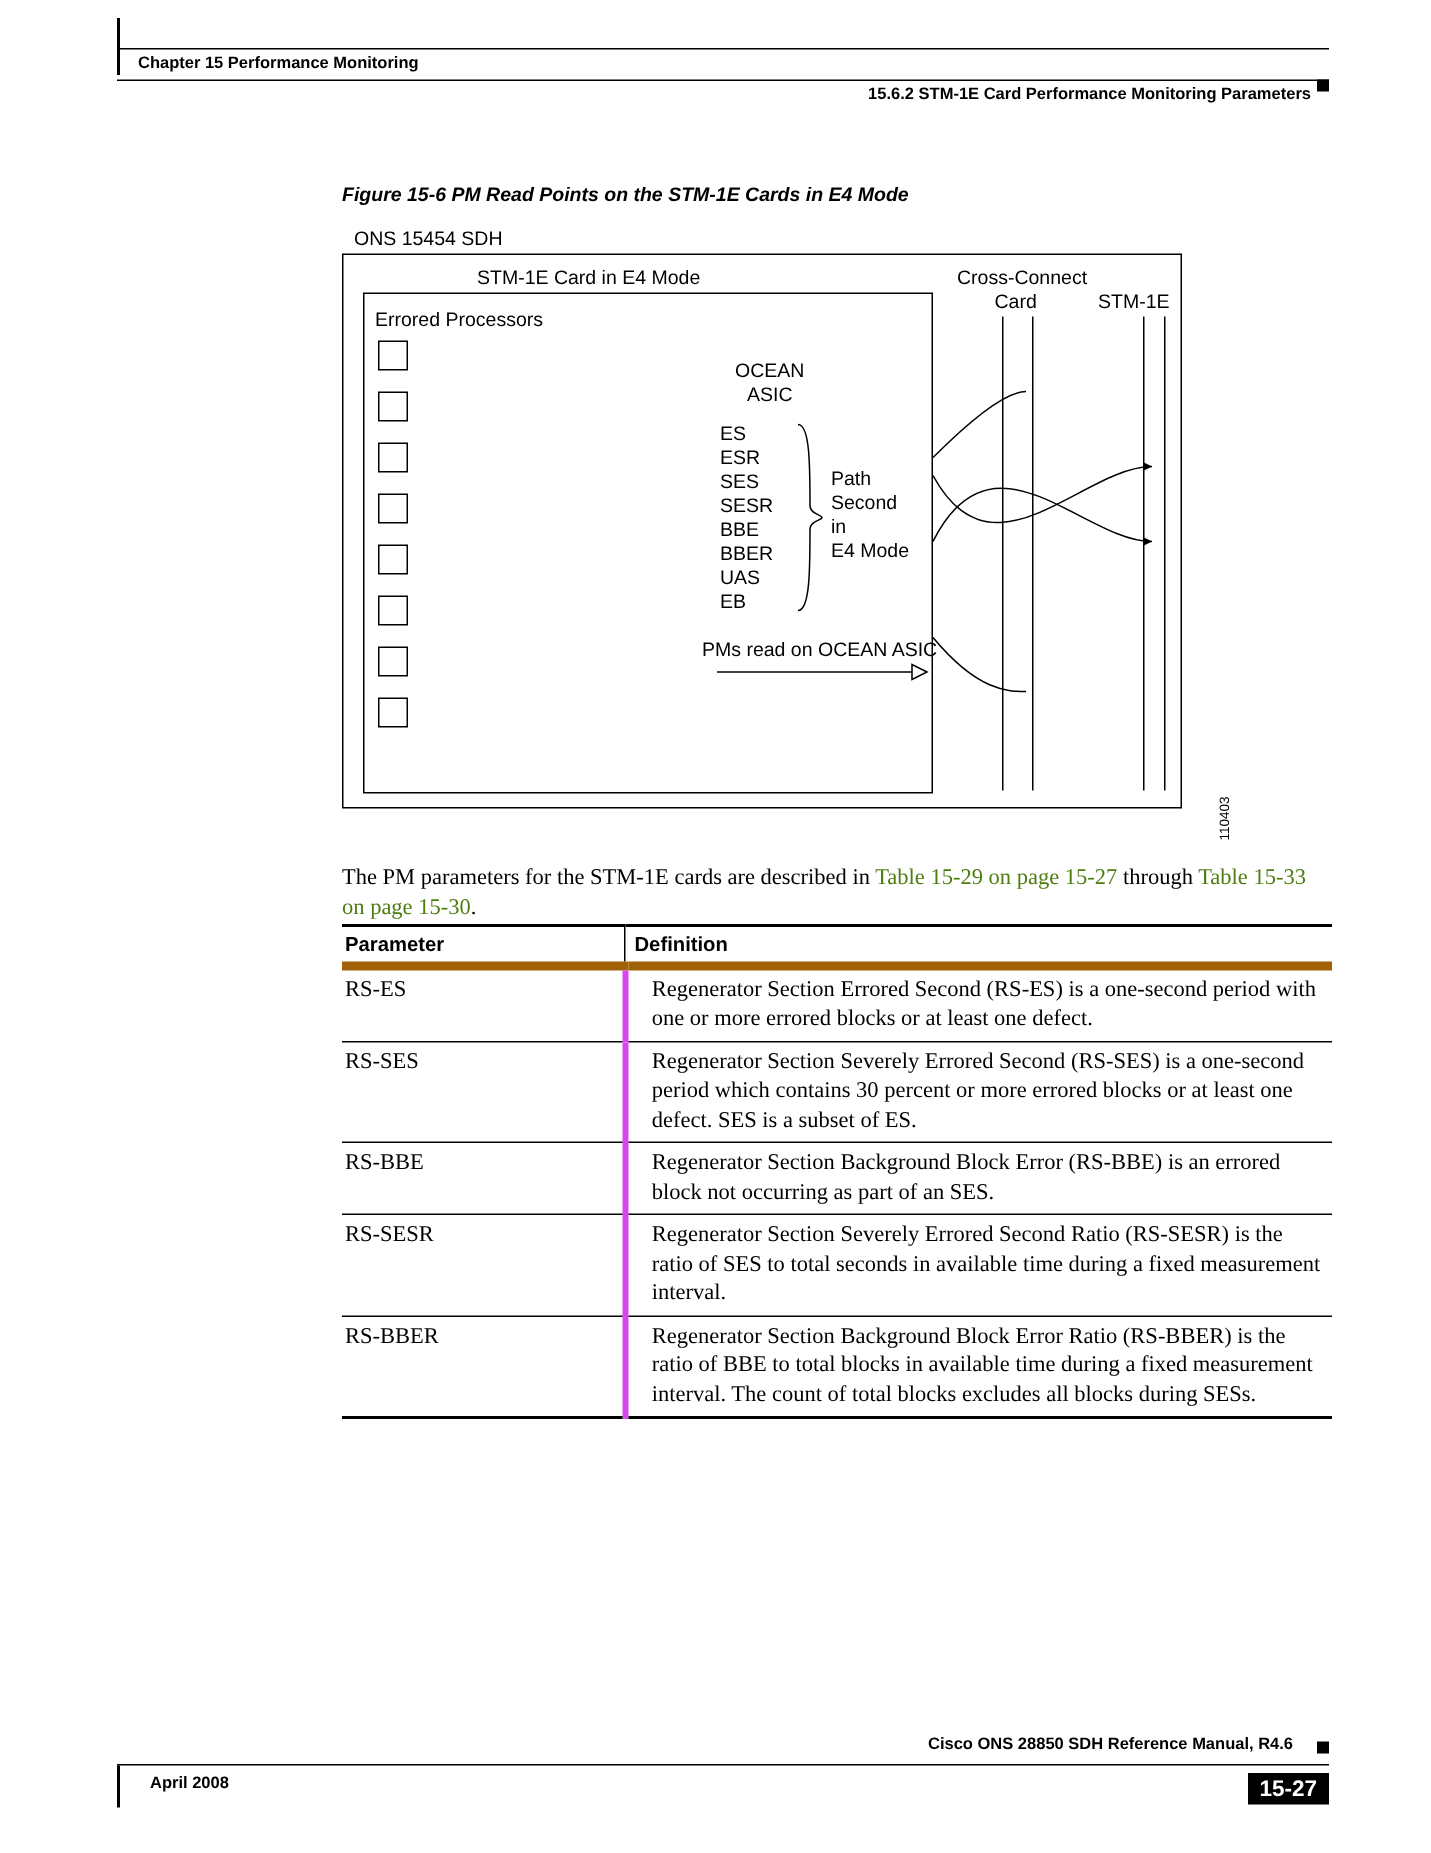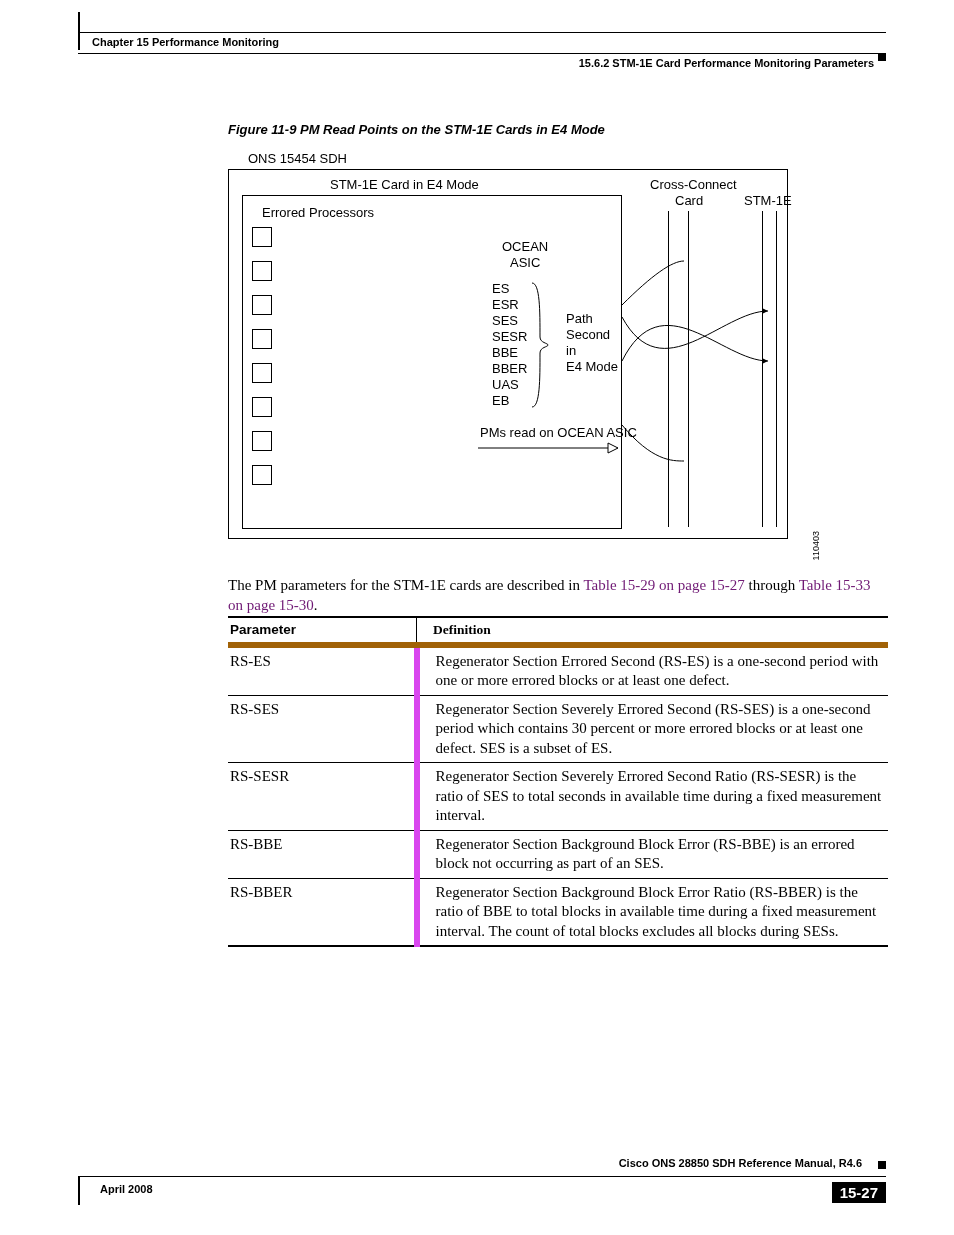--- a/index.html
+++ b/index.html
@@ -85,21 +85,21 @@
     height: 400px;
     font-family: Arial, Helvetica, sans-serif;
     font-size: 13px;
   }
   .body-text {
     font-family: "Times New Roman", Times, serif;
     font-size: 15px;
     line-height: 1.35;
     margin-top: 24px;
   }
-  .link { color: #701a75; }
+  .link { color: #4d7c0f; }
   .tbl-caption {
     font-family: Arial, Helvetica, sans-serif;
     font-weight: bold;
     font-style: italic;
     font-size: 13px;
     margin-top: 22px;
     margin-bottom: 8px;
   }
   table.params {
     border-collapse: collapse;
@@ -112,42 +112,41 @@
     font-weight: bold;
     font-size: 13.5px;
     text-align: left;
     padding: 4px 6px 4px 2px;
     border-top: 2px solid #000;
     border-bottom: 6px solid #a16207;
     border-left: none;
     border-right: none;
   }
   table.params th:first-child { width: 180px; }
-  table.params th + th { border-left: 1px solid #000; padding-left: 16px; font-family: Liberation Serif, serif; }
+  table.params th + th { border-left: 1px solid #000; padding-left: 6px; }
   table.params td {
     padding: 4px 6px 4px 2px;
     border-bottom: 1px solid #000;
     vertical-align: top;
     line-height: 1.3;
   }
-  table.params td + td { border-left: 6px solid #d946ef; padding-left: 16px; }
+  table.params td + td { border-left: 4px solid #d946ef; padding-left: 16px; }
   table.params tr:last-child td { border-bottom: 2px solid #000; }
 
   
   .box {
     position: absolute;
     border: 1px solid #000;
     box-sizing: border-box;
   }
   .lbl {
     position: absolute;
     font-family: Arial, Helvetica, sans-serif;
     font-size: 13px;
     line-height: 1.25;
-    margin-left: 12px;
   }
   .sq {
     position: absolute;
     width: 20px;
     height: 20px;
     border: 1px solid #000;
     box-sizing: border-box;
     background: #fff;
   }
   .vline {
@@ -222,21 +221,21 @@
 
   <div class="hdr-dash"></div>
   <div class="hdr-rule-top"></div>
   <div class="hdr-chapter">Chapter 15    Performance Monitoring</div>
   <div class="hdr-rule-bot"></div>
   <div class="hdr-section">15.6.2  STM-1E Card Performance Monitoring Parameters</div>
   <div class="hdr-blackbox-r"></div>
 
   <div class="content">
 
-    <div class="fig-caption">Figure 11-9   PM Read Points on the STM-1E Cards in E4 Mode</div>
+    <div class="fig-caption">Figure 15-6   PM Read Points on the STM-1E Cards in E4 Mode</div>
 
     <div class="fig-area">
       <div class="lbl" style="left:8px; top:0;">ONS 15454 SDH</div>
 
       <div class="box" style="left:0; top:18px; width:560px; height:370px;"></div>
 
       <div class="lbl" style="left:90px; top:26px;">STM-1E Card in E4 Mode</div>
       <div class="box" style="left:14px; top:44px; width:380px; height:334px;"></div>
 
       <div class="lbl" style="left:22px; top:54px;">Errored Processors</div>
@@ -317,26 +316,26 @@
       <tbody>
         <tr>
           <td>RS-ES</td>
           <td>Regenerator Section Errored Second (RS-ES) is a one-second period with one or more errored blocks or at least one defect.</td>
         </tr>
         <tr>
           <td>RS-SES</td>
           <td>Regenerator Section Severely Errored Second (RS-SES) is a one-second period which contains 30 percent or more errored blocks or at least one defect. SES is a subset of ES.</td>
         </tr>
         <tr>
+          <td>RS-BBE</td>
+          <td>Regenerator Section Background Block Error (RS-BBE) is an errored block not occurring as part of an SES.</td>
+        </tr>
+        <tr>
           <td>RS-SESR</td>
           <td>Regenerator Section Severely Errored Second Ratio (RS-SESR) is the ratio of SES to total seconds in available time during a fixed measurement interval.</td>
-        </tr>
-        <tr>
-          <td>RS-BBE</td>
-          <td>Regenerator Section Background Block Error (RS-BBE) is an errored block not occurring as part of an SES.</td>
         </tr>
         <tr>
           <td>RS-BBER</td>
           <td>Regenerator Section Background Block Error Ratio (RS-BBER) is the ratio of BBE to total blocks in available time during a fixed measurement interval. The count of total blocks excludes all blocks during SESs.</td>
         </tr>
       </tbody>
     </table>
 
   </div>
 

